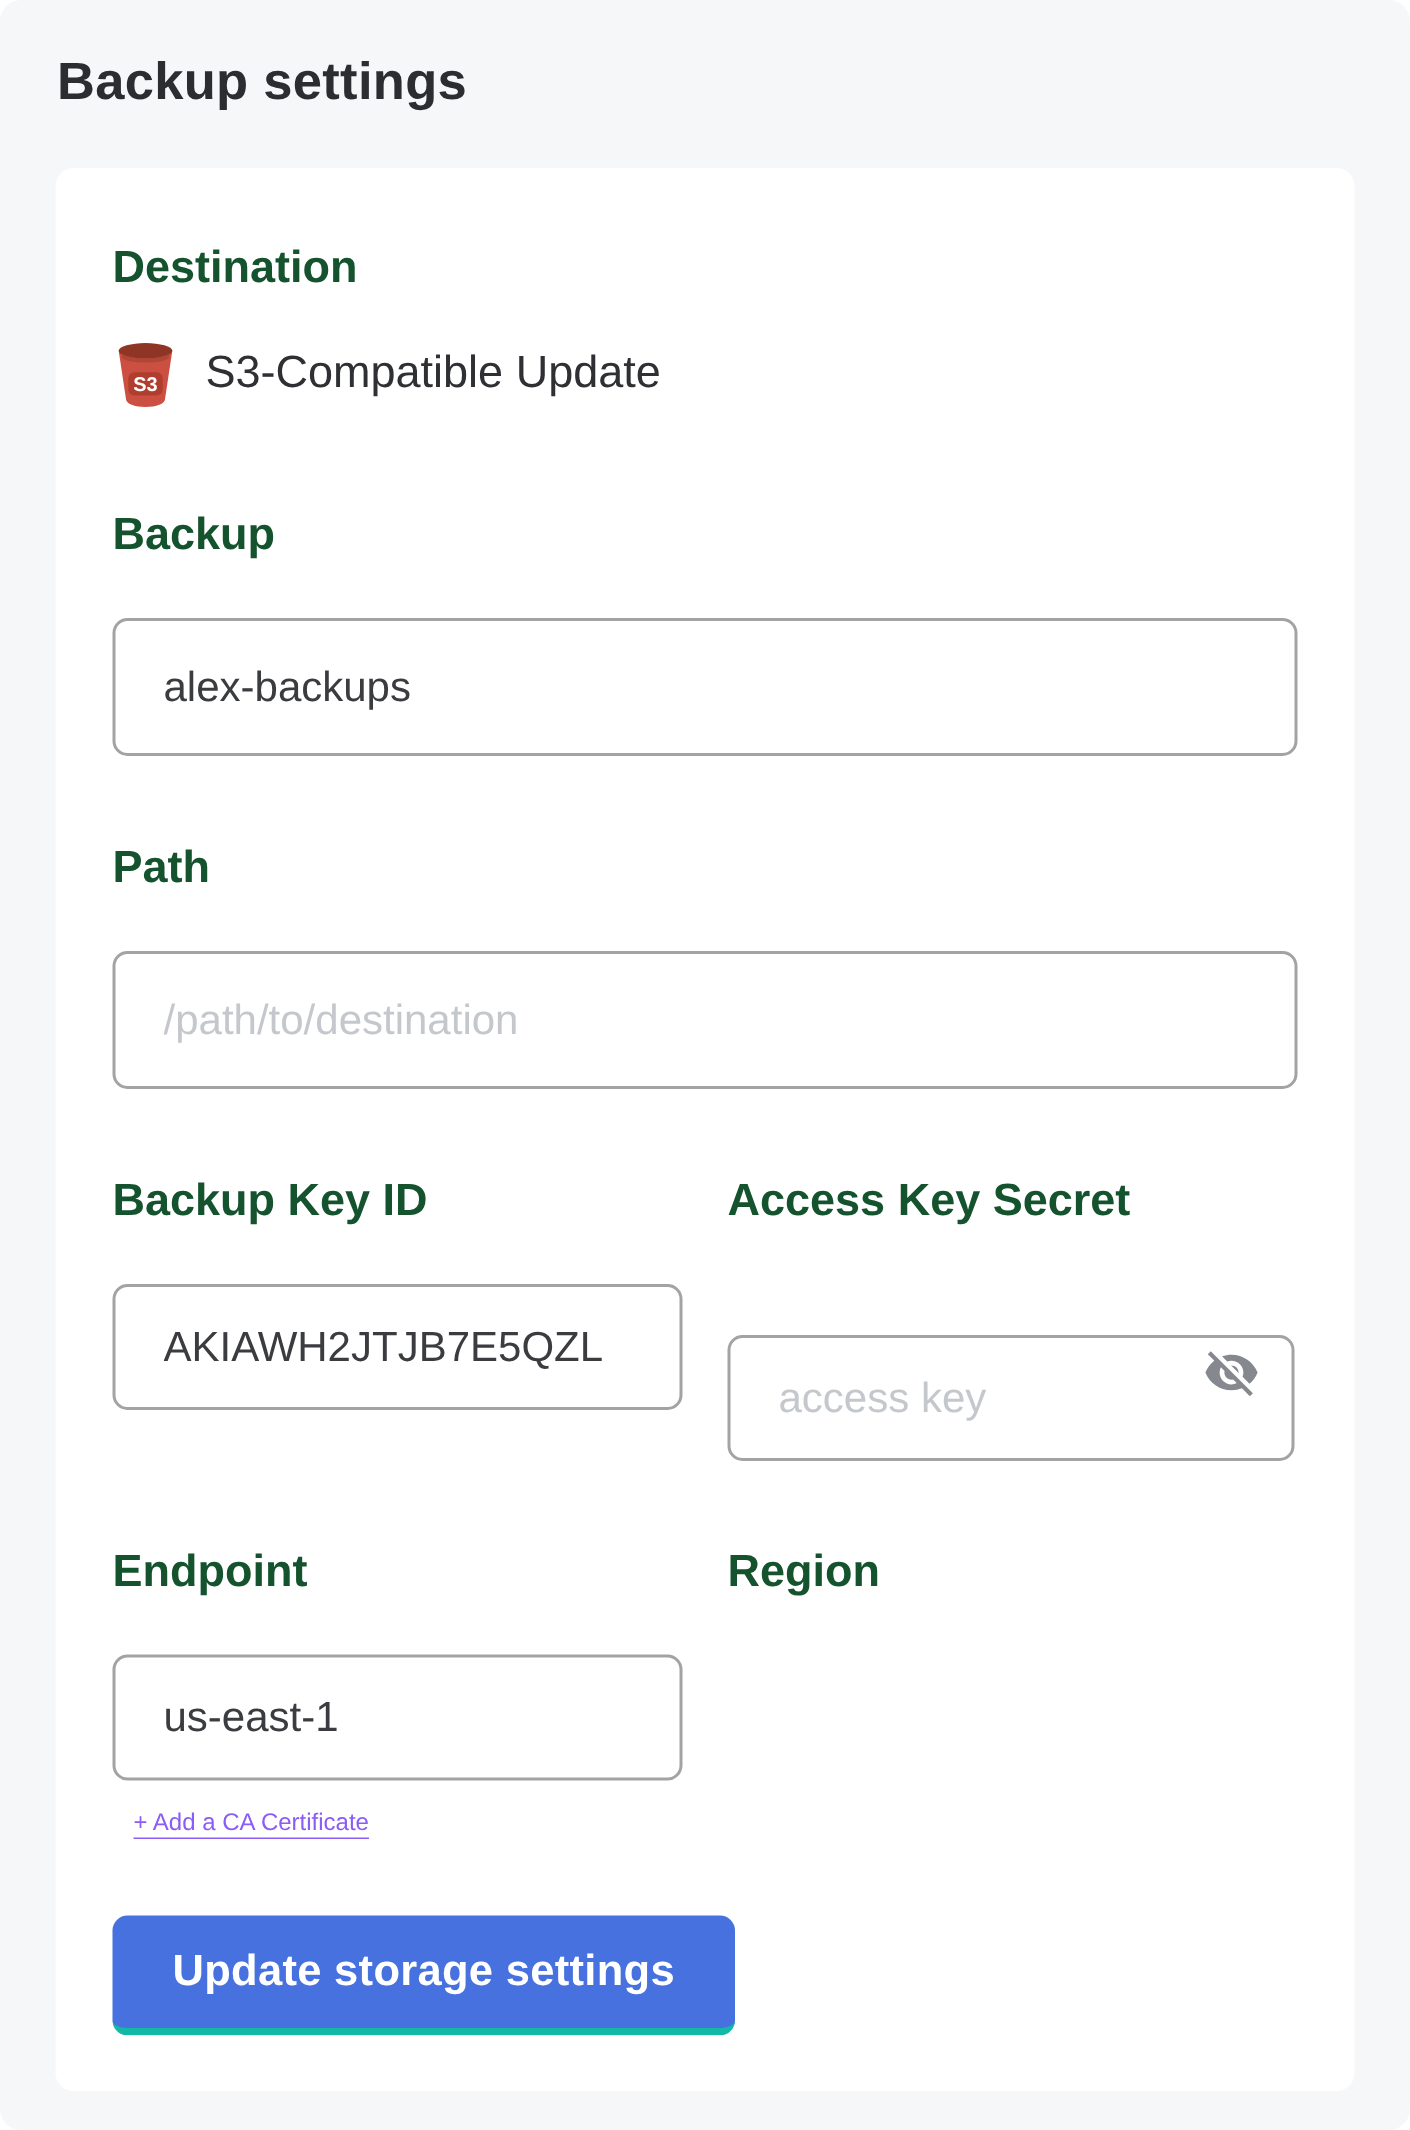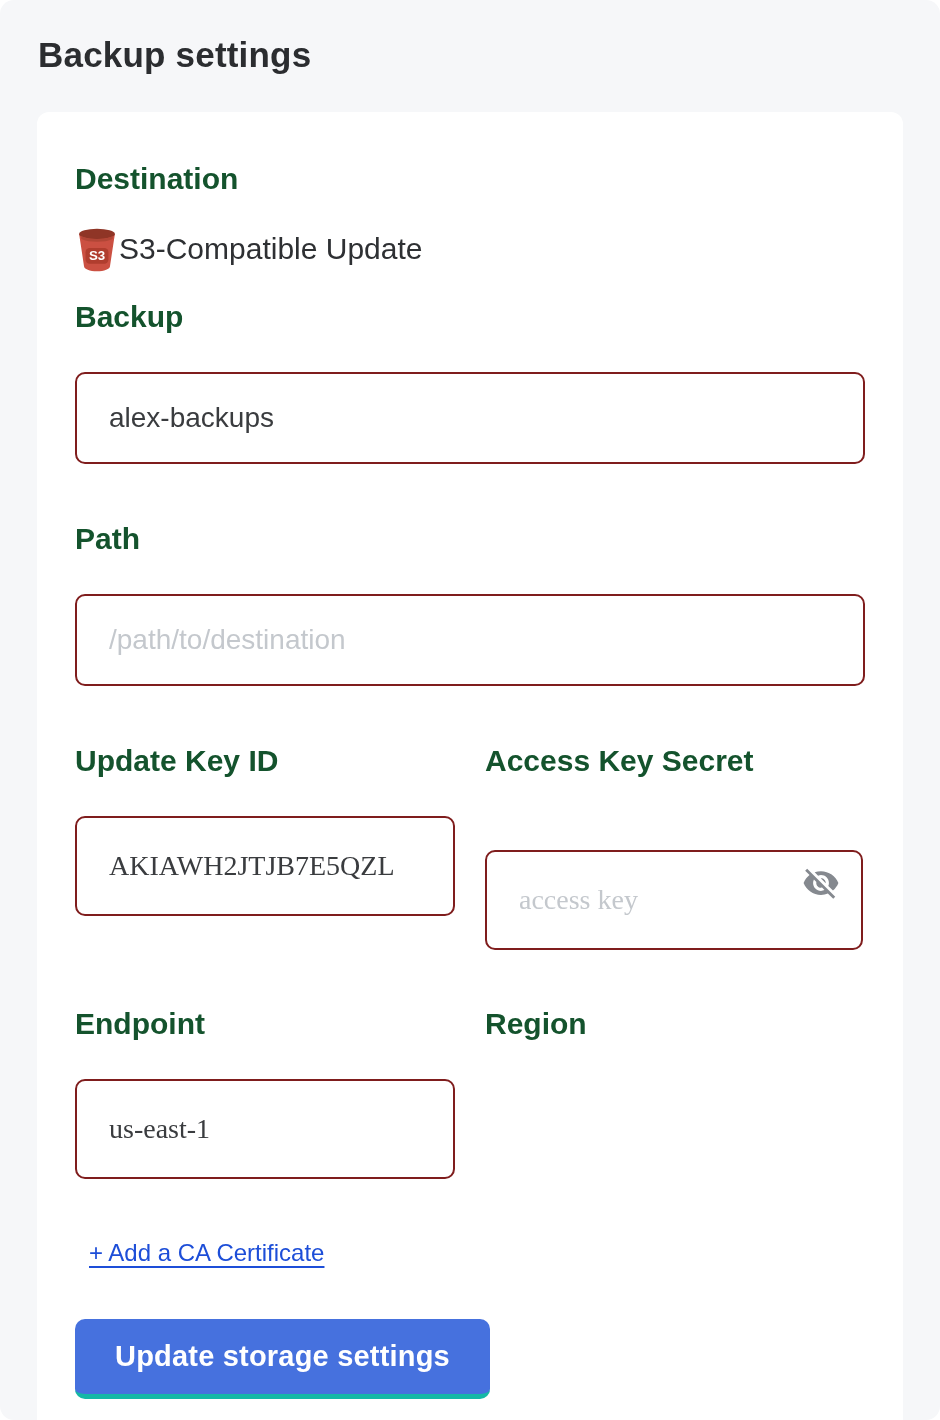--- a/index.html
+++ b/index.html
@@ -39,72 +39,72 @@
     font-size: 30px;
     font-weight: 700;
     color: #14532d;
     line-height: 34px;
     margin: 0 0 30px 0;
   }
   .label-gap { margin-bottom: 38px; }
   .dest-row {
     display: flex;
     align-items: flex-start;
-    margin-bottom: 28px;
+    gap: 18px;
+    margin-bottom: 68px;
   }
   .s3-icon { width: 44px; height: 46px; display: inline-block; flex: 0 0 auto; }
   .dest-value {
     font-size: 30px;
     color: #2e3033;
     line-height: 46px;
   }
   .text-input {
     display: block;
     box-sizing: border-box;
     width: 100%;
     height: 92px;
-    border: 2px solid #7f1d1d;
+    border: 2px solid #a3a3a3;
     border-radius: 10px;
     background: #ffffff;
     font-family: "Liberation Sans", sans-serif;
     font-size: 28px;
     color: #3a3c3f;
     padding: 0 32px;
     outline: none;
   }
   .text-input::placeholder { color: #c4c8cd; opacity: 1; }
   .single { margin-bottom: 58px; }
   .two-col {
     display: grid;
     grid-template-columns: 380px 378px;
     column-gap: 30px;
     margin-bottom: 57px;
   }
-  .two-col .text-input { height: 100px; font-family: Liberation Serif, serif; }
+  .two-col .text-input { height: 84px; }
   .input-wrap { position: relative; }
   .input-wrap .text-input { padding-right: 84px; margin-top: 34px; }
   .eye-btn {
     position: absolute;
     right: 22px; top: 50%;
     transform: translateY(-50%);
     width: 40px; height: 40px;
     display: flex; align-items: center; justify-content: center;
     cursor: pointer;
     background: none; border: none; padding: 0;
   }
   .row-endpoint { margin-bottom: 20px; }
   .ca-link {
     display: inline-block;
     margin-left: 14px;
-    font-size: 24px;
-    color: #1d4ed8;
+    font-size: 16px;
+    color: #8b5cf6;
     text-decoration: underline;
     text-underline-offset: 5px;
     cursor: pointer;
-    margin-top: 40px;
   }
   .update-btn {
     display: block;
     margin-top: 52px;
     height: 80px;
     padding: 0 40px;
     background: #4671de;
     border: none;
     border-bottom: 5px solid #14b8a6;
     border-radius: 10px;
@@ -140,21 +140,21 @@
       <span class="dest-value">S3-Compatible Update</span>
     </div>
 
     <label class="field-label label-gap">Backup</label>
     <input class="text-input single" type="text" value="alex-backups" style="">
 
     <label class="field-label label-gap">Path</label>
     <input class="text-input single" type="text" placeholder="/path/to/destination" style="">
 
     <div class="two-col" style="margin-bottom:0;">
-      <label class="field-label label-gap">Update Key ID</label>
+      <label class="field-label label-gap">Backup Key ID</label>
       <label class="field-label label-gap">Access Key Secret</label>
     </div>
     <div class="two-col">
       <input class="text-input" type="text" value="AKIAWH2JTJB7E5QZL" style="">
       <div class="input-wrap">
         <input class="text-input" type="text" placeholder="access key" style="">
         <button class="eye-btn" title="">
           <svg viewBox="0 0 24 24" width="38" height="38" aria-hidden="true">
             <path fill="#85898f" d="M12 7c2.76 0 5 2.24 5 5 0 .65-.13 1.26-.36 1.83l2.92 2.92c1.51-1.26 2.7-2.89 3.43-4.75-1.73-4.39-6-7.5-11-7.5-1.4 0-2.74.25-3.98.7l2.16 2.16C10.74 7.13 11.35 7 12 7zM2 4.27l2.28 2.28.46.46C3.08 8.3 1.78 10.02 1 12c1.73 4.39 6 7.5 11 7.5 1.55 0 3.03-.3 4.38-.84l.42.42L19.73 22 21 20.73 3.27 3 2 4.27zM7.53 9.8l1.55 1.55c-.05.21-.08.43-.08.65 0 1.66 1.34 3 3 3 .22 0 .44-.03.65-.08l1.55 1.55c-.67.33-1.41.53-2.2.53-2.76 0-5-2.24-5-5 0-.79.2-1.53.53-2.2zm4.31-.78 3.15 3.15.02-.16c0-1.66-1.34-3-3-3l-.17.01z"></path>
           </svg>

